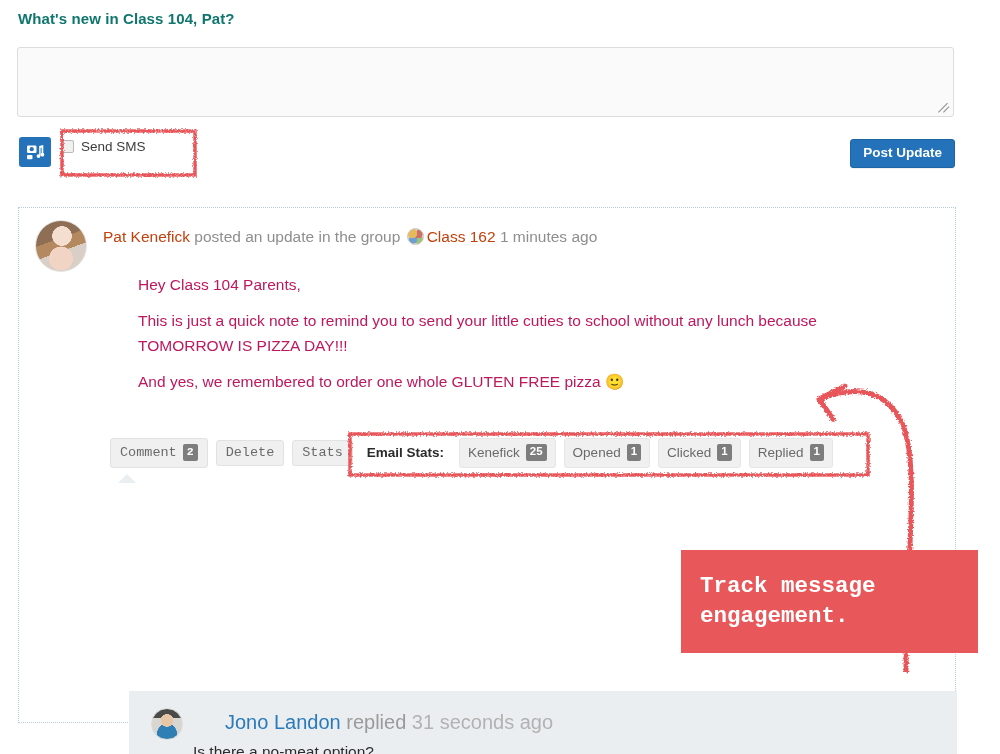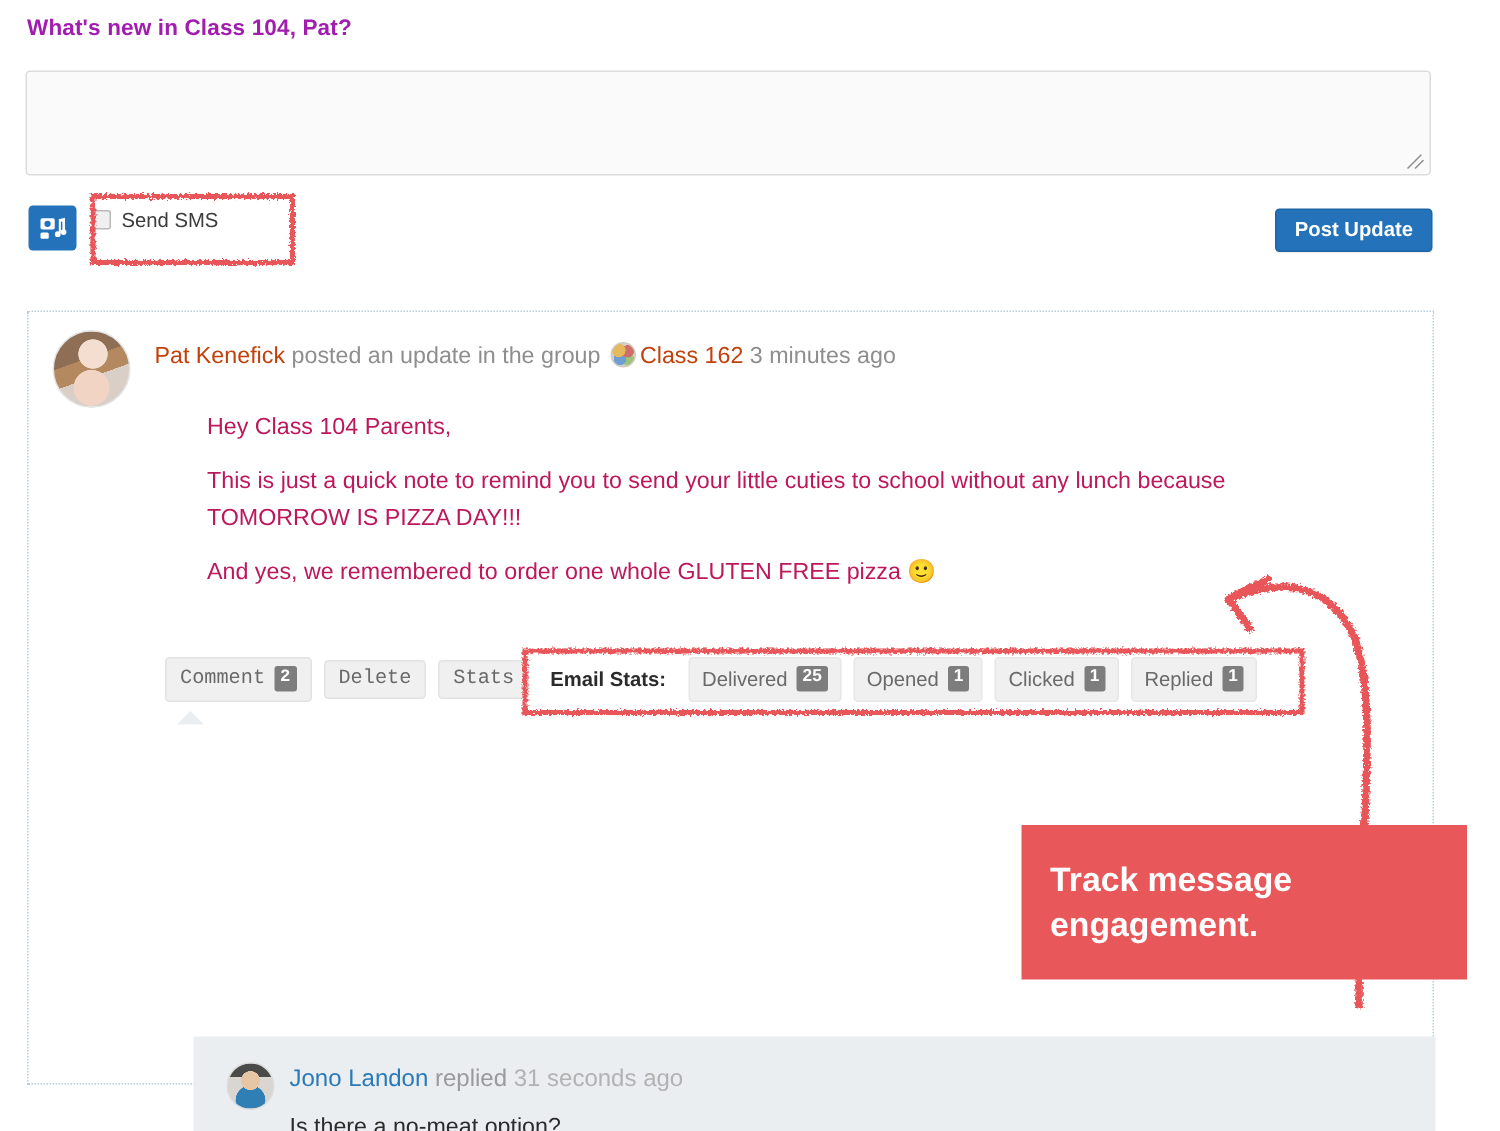--- a/index.html
+++ b/index.html
@@ -8,21 +8,21 @@
     width: 1000px; height: 754px;
     background: #ffffff;
     font-family: "Liberation Sans", sans-serif;
     -webkit-font-smoothing: antialiased;
   }
   #page { position: relative; width: 1000px; height: 754px; overflow: hidden; background:#fff; }
 
   
   .composer-title {
     position: absolute; left: 18px; top: 10px;
-    font-size: 15px; font-weight: bold; color: #a21caf; letter-spacing: .1px;
+    font-size: 15px; font-weight: bold; color: #0f766e; letter-spacing: .1px;
   }
   .composer-textarea {
     position: absolute; left: 17px; top: 47px;
     width: 937px; height: 70px;
     background: #fafafa;
     border: 1px solid #dcdcdc;
     border-radius: 3px;
     resize: none; outline: none;
     font-family: "Liberation Sans", sans-serif;
     font-size: 13px; color: #333; padding: 8px 10px;
@@ -145,35 +145,35 @@
   .c-avatar {
     position: absolute; width: 32px; height: 32px; border-radius: 50%;
     border: 1px solid #dcdcdc;
   }
   .c-avatar.jono {
     background:
       radial-gradient(circle at 50% 38%, #e7c6a6 0 26%, transparent 27%),
       radial-gradient(circle at 50% 82%, #2f7fb5 0 34%, transparent 35%),
       linear-gradient(180deg, #4a4a48 0 30%, #d9d6d2 30% 100%);
   }
-  .c-meta { position: absolute; font-size: 16px; color: #9a9a9a; white-space: nowrap; }
+  .c-meta { position: absolute; font-size: 20px; color: #9a9a9a; white-space: nowrap; margin-left: 32px; }
   .c-text { position: absolute; font-size: 15.5px; color: #2b2b2b; white-space: nowrap; }
 
   
   .anno { position: absolute; left: 0; top: 0; width: 1000px; height: 754px; pointer-events: none; }
   .callout {
     position: absolute; left: 681px; top: 550px;
     width: 297px; height: 103px;
     background: #e8575a;
     display: flex; align-items: center;
     padding-left: 19px;
   }
   .callout-text {
     color: #fff; font-size: 22.5px; font-weight: bold; line-height: 1.33;
-    font-family: Liberation Sans, sans-serif;
+    font-family: Liberation Mono, monospace;
   }
 </style>
 </head>
 <body>
 
 <div id="page">
 
   <div class="composer-title">What's new in Class 104, Pat?</div>
 
   <textarea class="composer-textarea" placeholder="" style=""></textarea>
@@ -210,41 +210,41 @@
       </div>
       <div class="c-text" style="left:64px; top:52px;">Is there a no-meat option?</div>
 
     </div>
   </div>
 
   <div class="post-meta">
     <a class="lnk strong">Pat Kenefick</a>
     <span>posted an update in the group</span>
     <span class="grp-icon"></span><a class="lnk strong">Class 162</a>
-    <span>3 minutes ago</span>
+    <span>1 minutes ago</span>
   </div>
 
   <div class="post-body">
     <p>Hey Class 104 Parents,</p>
     <p>This is just a quick note to remind you to send your little cuties to school without any lunch because TOMORROW IS PIZZA DAY!!!</p>
     <p>And yes, we remembered to order one whole GLUTEN FREE pizza 🙂</p>
   </div>
 
   <div class="action-bar">
     <div class="act-btn">
       <span>Comment</span>
       <span class="badge">2</span>
     </div>
     <div class="act-btn">Delete</div>
     <div class="act-btn">Stats</div>
 
     <span class="stats-label">Email Stats:</span>
 
     <div class="stat-btn">
-      <span>Delivered</span>
+      <span>Kenefick</span>
       <span class="badge">25</span>
     </div>
     <div class="stat-btn">
       <span>Opened</span>
       <span class="badge">1</span>
     </div>
     <div class="stat-btn">
       <span>Clicked</span>
       <span class="badge">1</span>
     </div>

